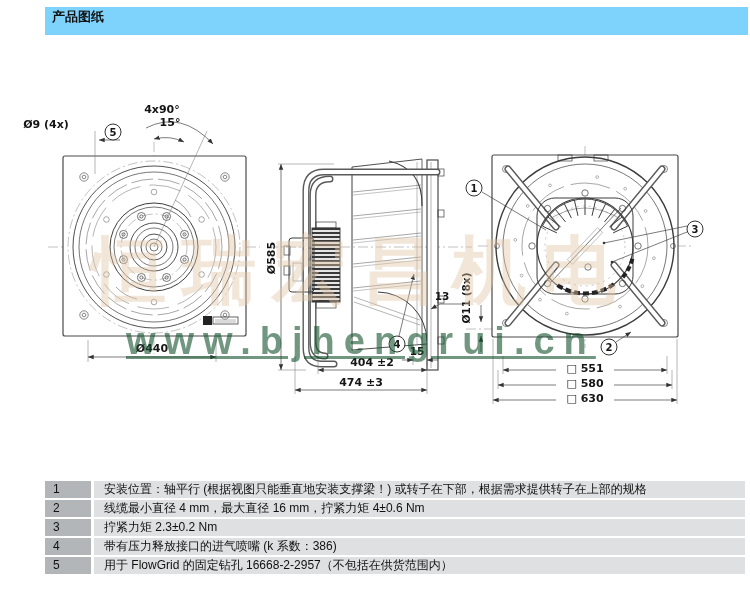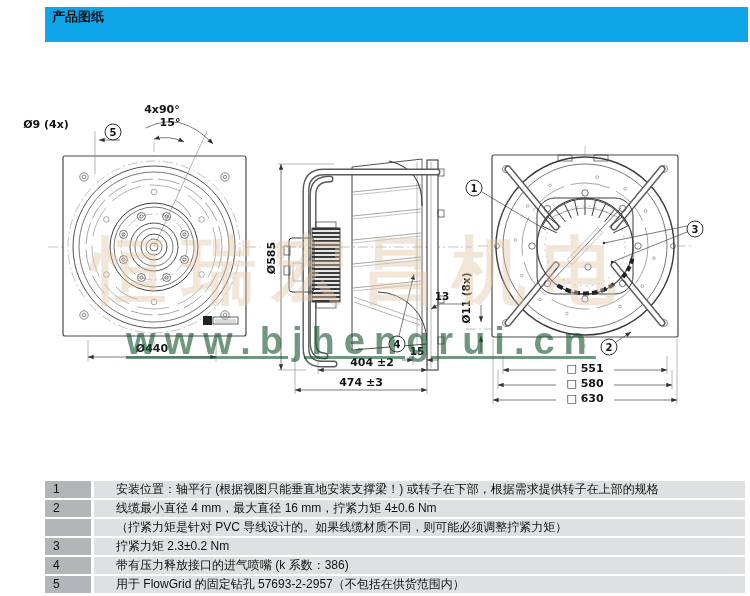--- a/index.html
+++ b/index.html
@@ -1,30 +1,30 @@
 <!DOCTYPE html>
 <html><head>
 <meta charset="utf-8">
 <style>
   html,body{margin:0;padding:0;background:#fff;}
   #page{position:relative;width:750px;height:596px;background:#fff;overflow:hidden;
         font-family:"Liberation Sans","DejaVu Sans",sans-serif;}
-  .hdr{position:absolute;left:45px;top:7px;right:2px;height:35px;background:#0ea5e9;
+  .hdr{position:absolute;left:45px;top:7px;right:2px;height:28px;background:#7dd3fc;
        color:#111;font-size:13px;font-weight:bold;line-height:20px;padding-left:7px;box-sizing:border-box;}
   #dwg{position:absolute;left:0;top:0;width:750px;height:470px;}
   
   .wm-cn{position:absolute;left:92px;top:222px;font-size:74px;font-weight:bold;letter-spacing:16px;
          color:#e2c5a6;opacity:.42;white-space:nowrap;pointer-events:none;}
   .wm-url{position:absolute;left:126px;top:320px;font-size:38px;font-weight:bold;letter-spacing:9px;
          color:#14532d;opacity:.6;white-space:nowrap;pointer-events:none;text-decoration:underline;}
   
   .notes{position:absolute;left:45px;top:481px;width:700px;}
   .note-row{display:flex;margin-bottom:2px;height:17px;font-size:12px;line-height:17px;color:#111;}
   .note-num{width:46px;background:#b2b6b8;padding-left:8px;box-sizing:border-box;margin-right:3px;flex:none;}
-  .note-txt{flex:1;background:#dee0e1;padding-left:22px;white-space:nowrap;overflow:hidden;}
+  .note-txt{flex:1;background:#dee0e1;padding-left:10px;white-space:nowrap;overflow:hidden;}
   
   .cl{stroke:#999;stroke-width:.6;stroke-dasharray:10 3 2 3;fill:none;}
   .plate{fill:#fff;stroke:#4a4a4a;stroke-width:1.2;}
   .s1{stroke:#3c3c3c;fill:none;}
   .s2{stroke:#6b6b6b;fill:none;}
   .dim{stroke:#444;stroke-width:.7;fill:none;}
   .ext{stroke:#7a7a7a;stroke-width:.55;fill:none;}
   .tube{stroke:#5a5a5a;stroke-width:7;fill:none;stroke-linecap:round;}
   .tubein{stroke:#fff;stroke-width:4.2;fill:none;stroke-linecap:round;}
   text.dt{font:600 11px "DejaVu Sans",sans-serif;fill:#151515;text-anchor:middle;}
@@ -343,30 +343,26 @@
   <div class="notes">
     <div class="note-row">
       <div class="note-num">1</div>
       <div class="note-txt">安装位置：轴平行 (根据视图只能垂直地安装支撑梁！) 或转子在下部，根据需求提供转子在上部的规格</div>
     </div>
     <div class="note-row">
       <div class="note-num">2</div>
       <div class="note-txt">线缆最小直径 4 mm，最大直径 16 mm，拧紧力矩 4±0.6 Nm</div>
     </div>
     <div class="note-row">
-      <div class="note-num"></div>
-      <div class="note-txt">（拧紧力矩是针对 PVC 导线设计的。如果线缆材质不同，则可能必须调整拧紧力矩）</div>
-    </div>
-    <div class="note-row">
       <div class="note-num">3</div>
       <div class="note-txt">拧紧力矩 2.3±0.2 Nm</div>
     </div>
     <div class="note-row">
       <div class="note-num">4</div>
       <div class="note-txt">带有压力释放接口的进气喷嘴 (k 系数：386)</div>
     </div>
     <div class="note-row">
       <div class="note-num">5</div>
-      <div class="note-txt">用于 FlowGrid 的固定钻孔 57693-2-2957（不包括在供货范围内）</div>
+      <div class="note-txt">用于 FlowGrid 的固定钻孔 16668-2-2957（不包括在供货范围内）</div>
     </div>
   </div>
 
 </div>
 
 </body></html>

